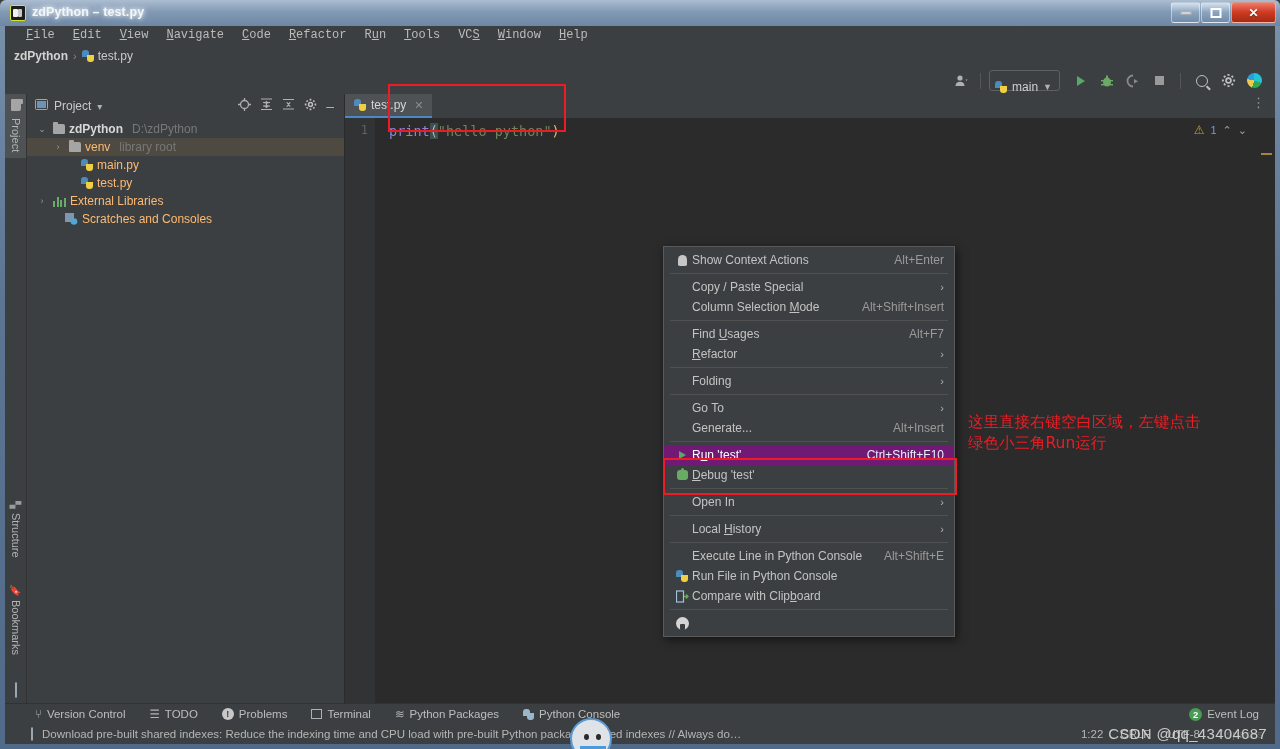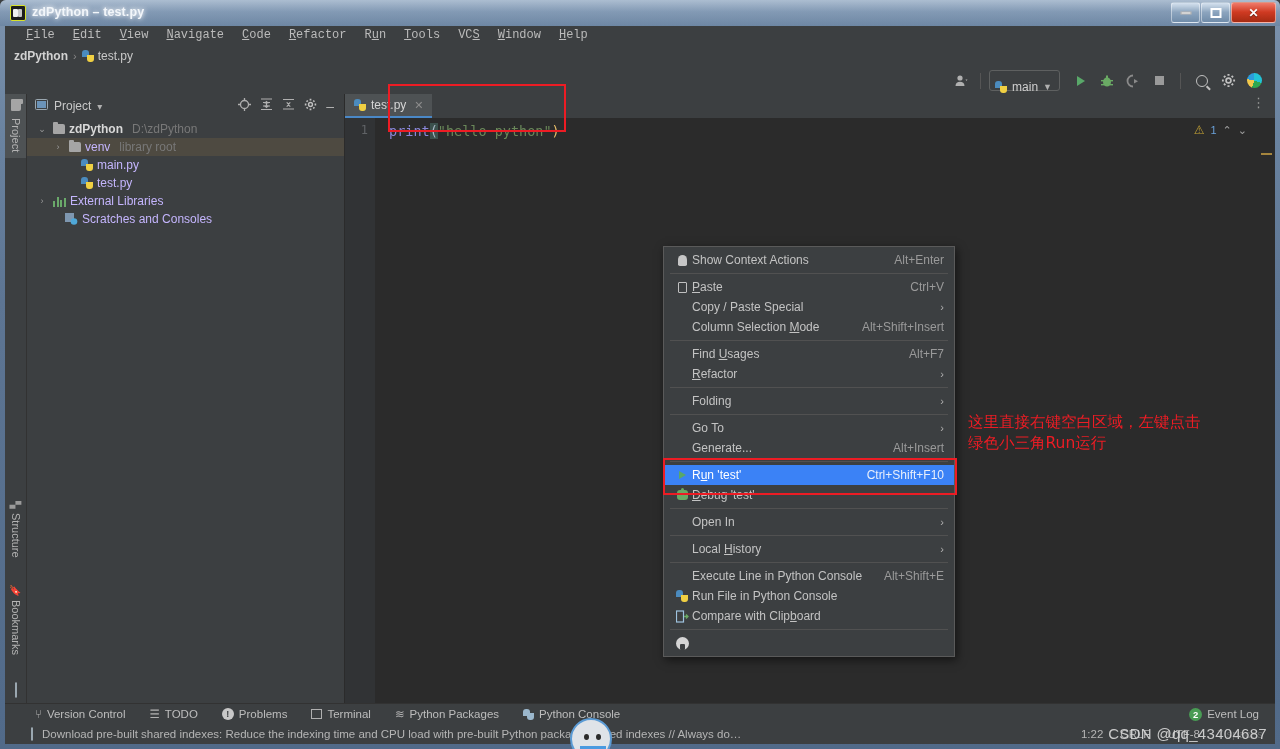--- a/index.html
+++ b/index.html
@@ -123,21 +123,21 @@
   .projpanel { width: 318px; flex:0 0 318px; background:#3c3f41; display:flex; flex-direction:column; border-right:1px solid #2b2b2b;}
   .proj-header {
     height:24px; flex:0 0 24px; display:flex; align-items:center; padding:0 6px 0 8px; gap:6px;
   }
   .proj-title { font-size:12px; color:#c8c8c8; }
   .proj-tools { margin-left:auto; display:flex; align-items:center; gap:9px; padding-right:4px;}
   .tree { flex:1 1 auto; background:#3c3f41; padding-top:2px; font-size:12px; overflow:hidden;}
   .trow { height:18px; display:flex; align-items:center; gap:4px; padding-right:6px; white-space:nowrap;}
   .trow.sel { background:#4e4a41; }
   .tw { width:14px; display:flex; justify-content:center; color:#9a9a9a; font-size:9px;}
-  .tlabel { color:#c4b5fd; }
+  .tlabel { color:#fdba74; }
   .tlabel.b { font-weight:bold; color:#d8d8d8; }
   .tdim { color:#787878; margin-left:5px; }
 
   
   .editorcol { flex:1 1 auto; display:flex; flex-direction:column; min-width:0; position:relative;}
   .tabbar { height:24px; flex:0 0 24px; background:#3c3f41; display:flex; align-items:flex-end; position:relative;}
   .etab {
     height:24px; display:flex; align-items:center; gap:5px; padding:0 8px 0 9px;
     background:#4e5254; border-bottom:2px solid #4a88c7; font-size:12px; color:#d6d6d6;
   }
@@ -178,21 +178,21 @@
     position:absolute; left:663px; top:246px; width:292px;
     background:#3c3f41; border:1px solid #5a5a5a;
     box-shadow: 2px 3px 9px rgba(0,0,0,.55);
     padding: 3px 0 3px 0; z-index:30; font-size:12px;
   }
   .mi { height:20px; display:flex; align-items:center; padding:0 10px 0 8px; color:#c3c3c3; white-space:nowrap;}
   .mi .ic { width:20px; flex:0 0 20px; display:flex; align-items:center; justify-content:center;}
   .mi .lb { flex:1 1 auto; }
   .mi .sc { color:#9a9a9a; font-size:12px; margin-left:14px;}
   .mi .ar { color:#b0b0b0; font-size:11px; margin-left:12px;}
-  .mi.hl { background:#3b82f6; color:#ffffff; }
+  .mi.hl { background:#701a75; color:#ffffff; }
   .mi.hl .sc { color:#e8eefb; }
   .mi-sep { height:1px; background:#515151; margin:3px 6px; }
 
   
   .bottombar {
     height:21px; flex:0 0 21px; background:#3c3f41; display:flex; align-items:center;
     padding-left:30px; gap:24px; font-size:11.5px; color:#bdbdbd;
     border-top:1px solid #323232;
   }
   .bb-item { display:flex; align-items:center; gap:5px;}
@@ -551,27 +551,20 @@
     <div class="mi">
       <span class="ic">
           <span class="bulb"></span>
         </span>
       <span class="lb">Show Context Actions</span>
       <span class="sc">Alt+Enter</span>
     </div>
     <div class="mi-sep"></div>
 
     <div class="mi">
-      <span class="ic">
-          <span class="clip"></span>
-        </span>
-      <span class="lb"><span class="mn">P</span>aste</span>
-      <span class="sc">Ctrl+V</span>
-    </div>
-    <div class="mi">
       <span class="ic"></span>
       <span class="lb">Copy / Paste Special</span>
       <span class="ar">›</span>
     </div>
     <div class="mi">
       <span class="ic"></span>
       <span class="lb">Column Selection <span class="mn">M</span>ode</span>
       <span class="sc">Alt+Shift+Insert</span>
     </div>
     <div class="mi-sep"></div>

